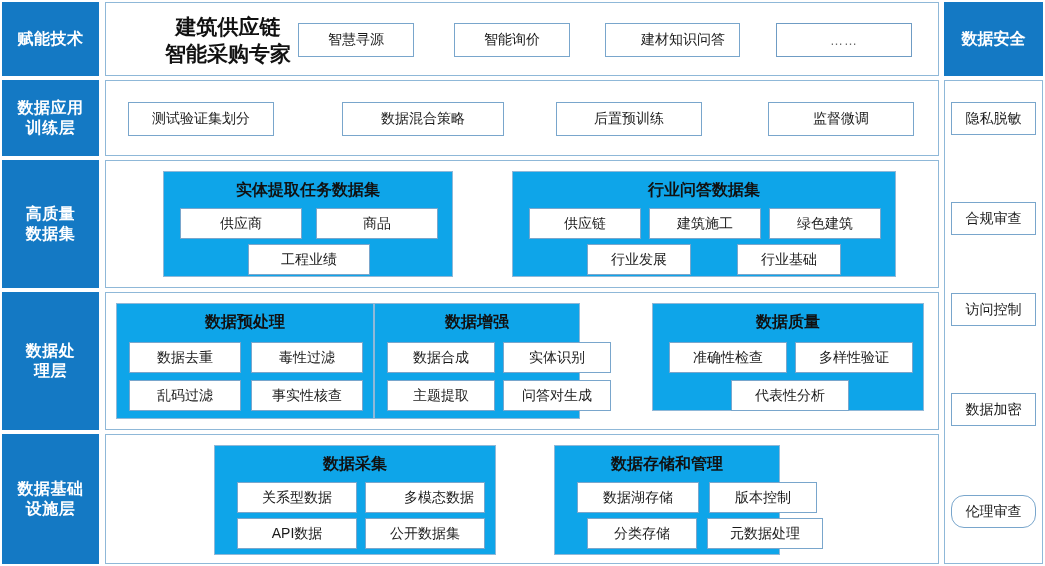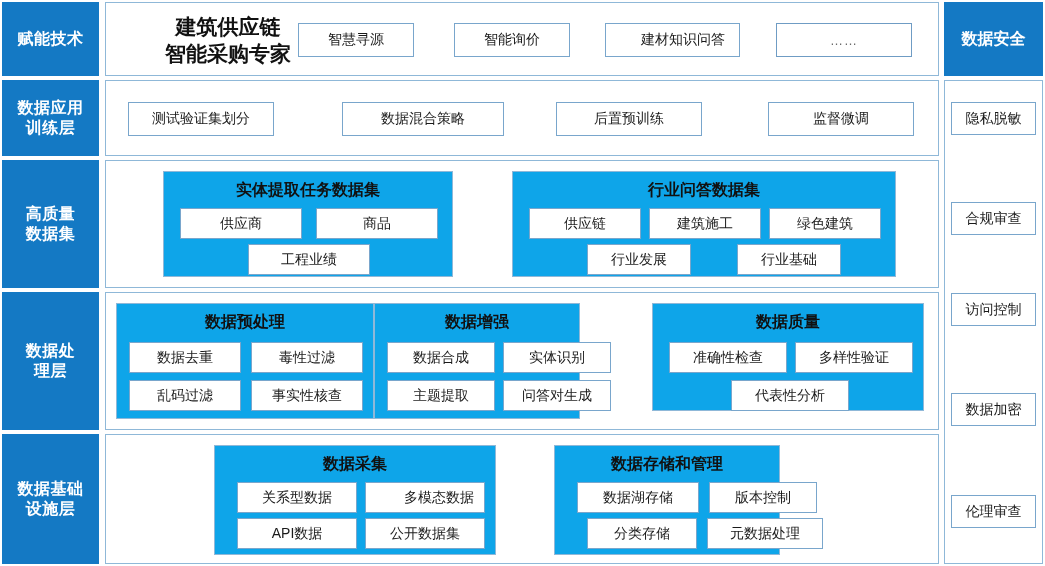--- a/index.html
+++ b/index.html
@@ -255,16 +255,16 @@
   </div>
 
   <div id="security-header">
     <span>数据安全</span>
   </div>
   <div id="security-panel">
     <div class="chip" style="top:21px;">隐私脱敏</div>
     <div class="chip" style="top:121px;">合规审查</div>
     <div class="chip" style="top:212px;">访问控制</div>
     <div class="chip" style="top:312px;">数据加密</div>
-    <div class="chip" style="top:414px;">伦理审查</div>
+    <div class="chip" style="top:414px;border-radius:13px;">伦理审查</div>
   </div>
 
 </div>
 
 </body></html>

